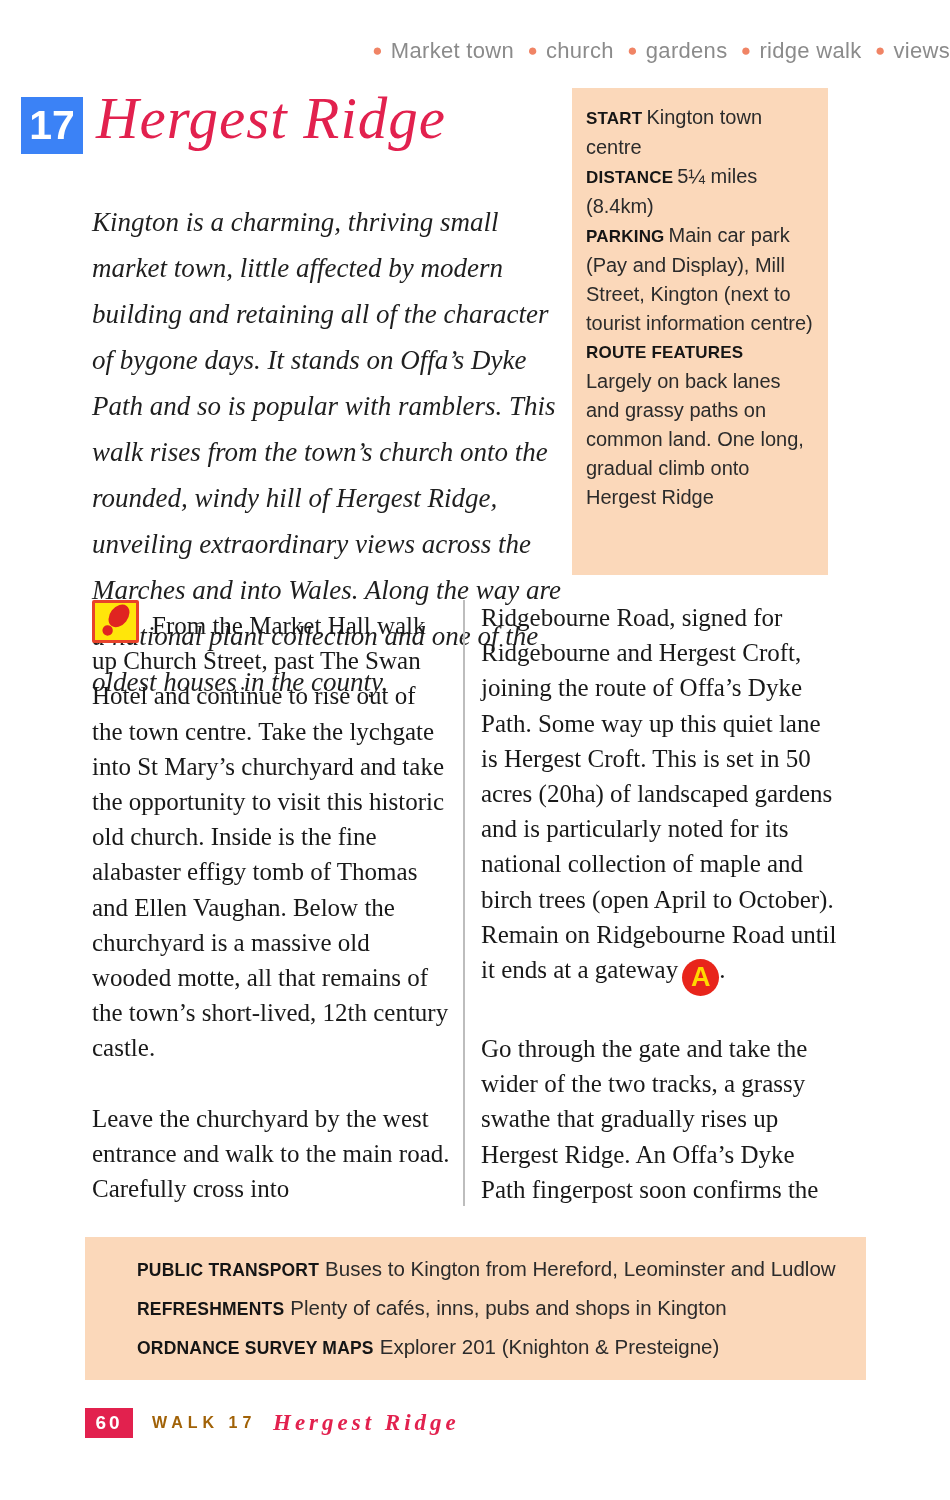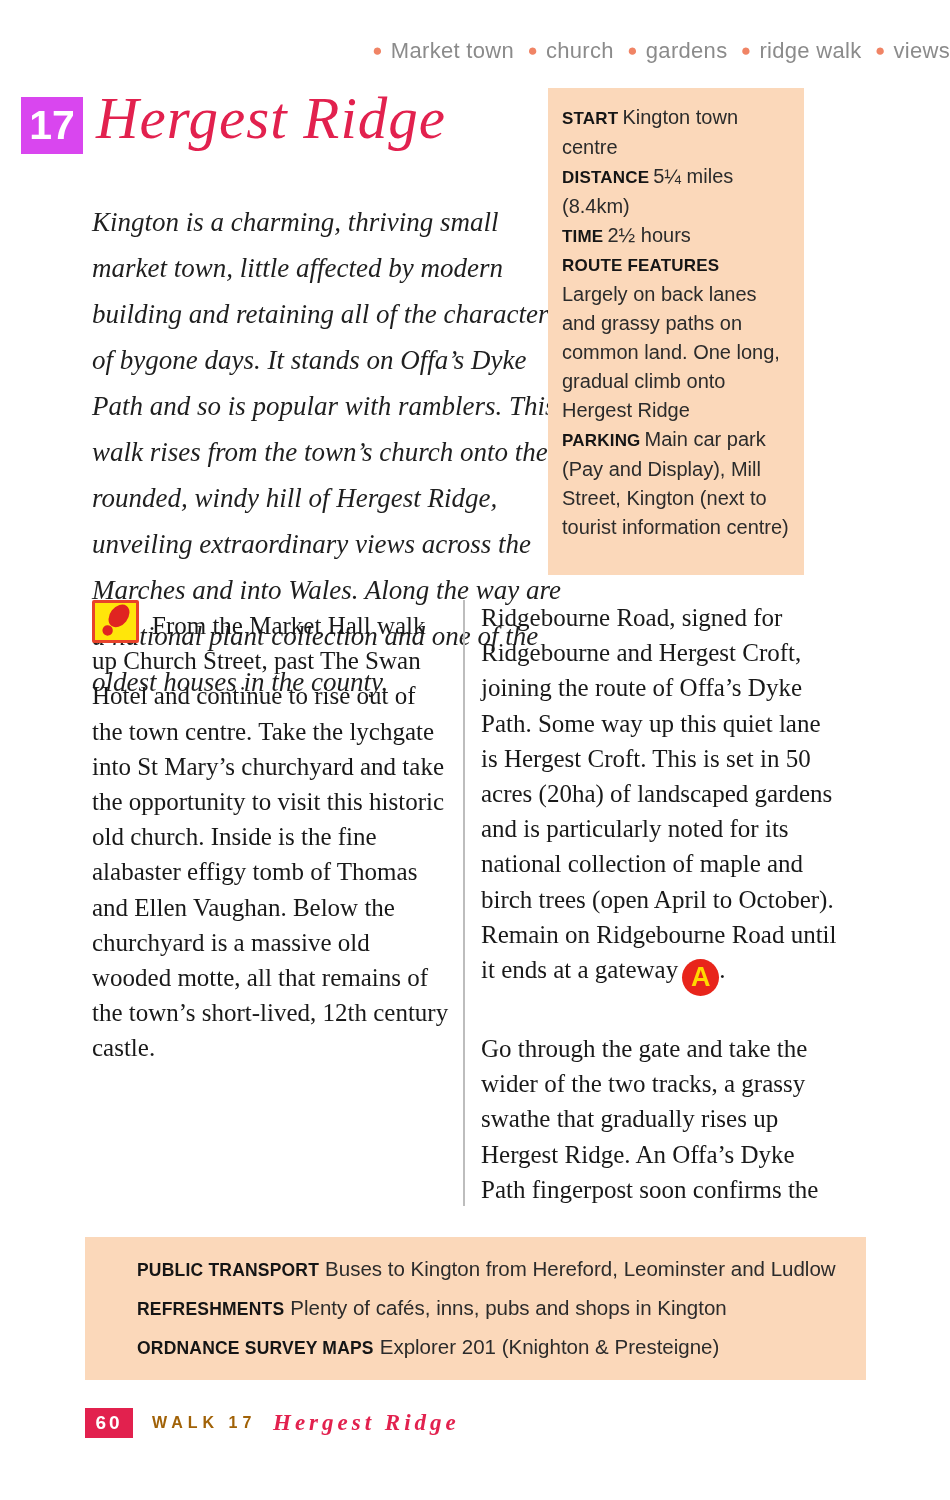--- a/index.html
+++ b/index.html
@@ -14,39 +14,39 @@
     position:absolute; top:38px; left:0; width:100%;
     text-align:right; font-family:"Liberation Sans", sans-serif;
     font-size:22px; color:#8b8b8b; letter-spacing:0.3px;
   }
   .tag-item { white-space:nowrap; }
   .bullet { color:#f08465; font-size:17px; margin:0 8px 0 7px; vertical-align:2px; }
 
   
   .walk-number {
     position:absolute; left:21px; top:97px; width:62px; height:57px;
-    background:#d946ef; color:#ffffff;
+    background:#3b82f6; color:#ffffff;
     font-family:"Liberation Sans", sans-serif; font-weight:bold; font-size:41px;
     display:flex; align-items:center; justify-content:center;
   }
   .title {
     position:absolute; left:96px; top:84px;
     font-style:italic; font-weight:normal; font-size:59px; color:#e2214e;
     font-family:"Liberation Serif", serif; letter-spacing:1px;
   }
 
   
   .intro {
     position:absolute; left:92px; top:199px; width:482px;
     font-style:italic; font-size:27px; line-height:46px; color:#1f1f1f;
   }
 
   
   .info-box {
-    position:absolute; left:548px; top:88px; width:256px; min-height:487px;
+    position:absolute; left:572px; top:88px; width:256px; min-height:487px;
     background:#fbd8ba; padding:15px 12px 16px 14px;
     font-family:"Liberation Sans", sans-serif;
     font-size:20px; line-height:29px; color:#2b2b2b;
   }
   .info-box .label {
     font-weight:bold; color:#151515; font-size:17px; letter-spacing:0.2px;
     margin-right:4px;
   }
   .info-box .label.block-label { display:block; margin-right:0; }
 
@@ -119,32 +119,32 @@
   </div>
 
   <div class="walk-number">17</div>
   <h1 class="title">Hergest Ridge</h1>
 
   <p class="intro">Kington is a charming, thriving small market town, little affected by modern building and retaining all of the character of bygone days. It stands on Offa’s Dyke Path and so is popular with ramblers. This walk rises from the town’s church onto the rounded, windy hill of Hergest Ridge, unveiling extraordinary views across the Marches and into Wales. Along the way are a national plant collection and one of the oldest houses in the county.</p>
 
   <aside class="info-box">
     <div class="info-row"><span class="label">START</span><span>Kington town centre</span></div>
     <div class="info-row"><span class="label">DISTANCE</span><span>5¼ miles (8.4km)</span></div>
-    <div class="info-row"><span class="label">TIME</span><span>2½ hours</span></div>
+    <div class="info-row"><span class="label">PARKING</span><span>Main car park (Pay and Display), Mill Street, Kington (next to tourist information centre)</span></div>
     <div class="info-row"><span class="label block-label">ROUTE FEATURES</span><span>Largely on back lanes and grassy paths on common land. One long, gradual climb onto Hergest Ridge</span></div>
-    <div class="info-row"><span class="label">PARKING</span><span>Main car park (Pay and Display), Mill Street, Kington (next to tourist information centre)</span></div>
   </aside>
 
   <div class="col col-left">
     <p><span class="step-icon"><svg viewBox="0 0 41 37" xmlns="http://www.w3.org/2000/svg">
             <g transform="rotate(38 20 18)">
               <ellipse cx="20" cy="11.5" rx="9" ry="12.5" fill="#e02421"></ellipse>
               <circle cx="20" cy="30" r="5.2" fill="#e02421"></circle>
             </g>
           </svg></span><span>From the Market Hall walk up Church Street, past The Swan Hotel and continue to rise out of the town centre. Take the lychgate into St Mary’s churchyard and take the opportunity to visit this historic old church. Inside is the fine alabaster effigy tomb of Thomas and Ellen Vaughan. Below the churchyard is a massive old wooded motte, all that remains of the town’s short-lived, 12th century castle.</span></p>
+    <p><span>Leave the churchyard by the west entrance and walk to the main road. Carefully cross into</span></p>
   </div>
 
   <div class="col-divider"></div>
 
   <div class="col col-right">
     <p><span>Ridgebourne Road, signed for Ridgebourne and Hergest Croft, joining the route of Offa’s Dyke Path. Some way up this quiet lane is Hergest Croft. This is set in 50 acres (20ha) of landscaped gardens and is particularly noted for its national collection of maple and birch trees (open April to October). Remain on Ridgebourne Road until it ends at a gateway</span><span class="marker-a">A</span><span>.</span></p>
     <p><span>Go through the gate and take the wider of the two tracks, a grassy swathe that gradually rises up Hergest Ridge. An Offa’s Dyke Path fingerpost soon confirms the</span></p>
   </div>
 
   <aside class="bottom-box">

